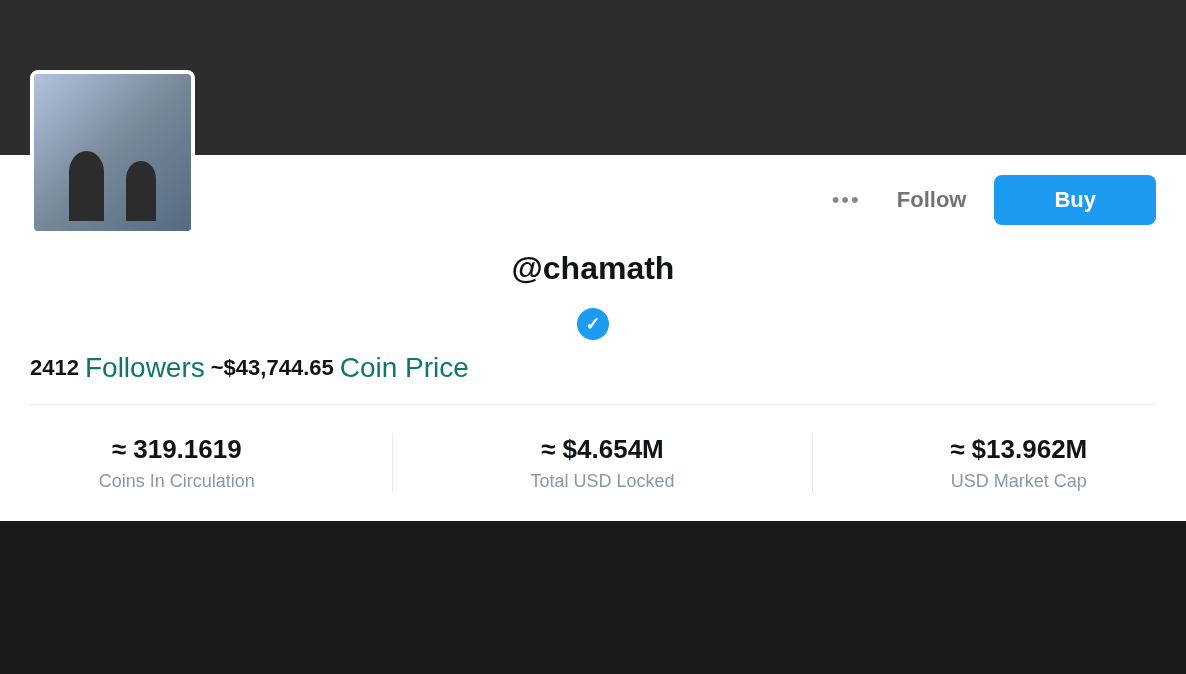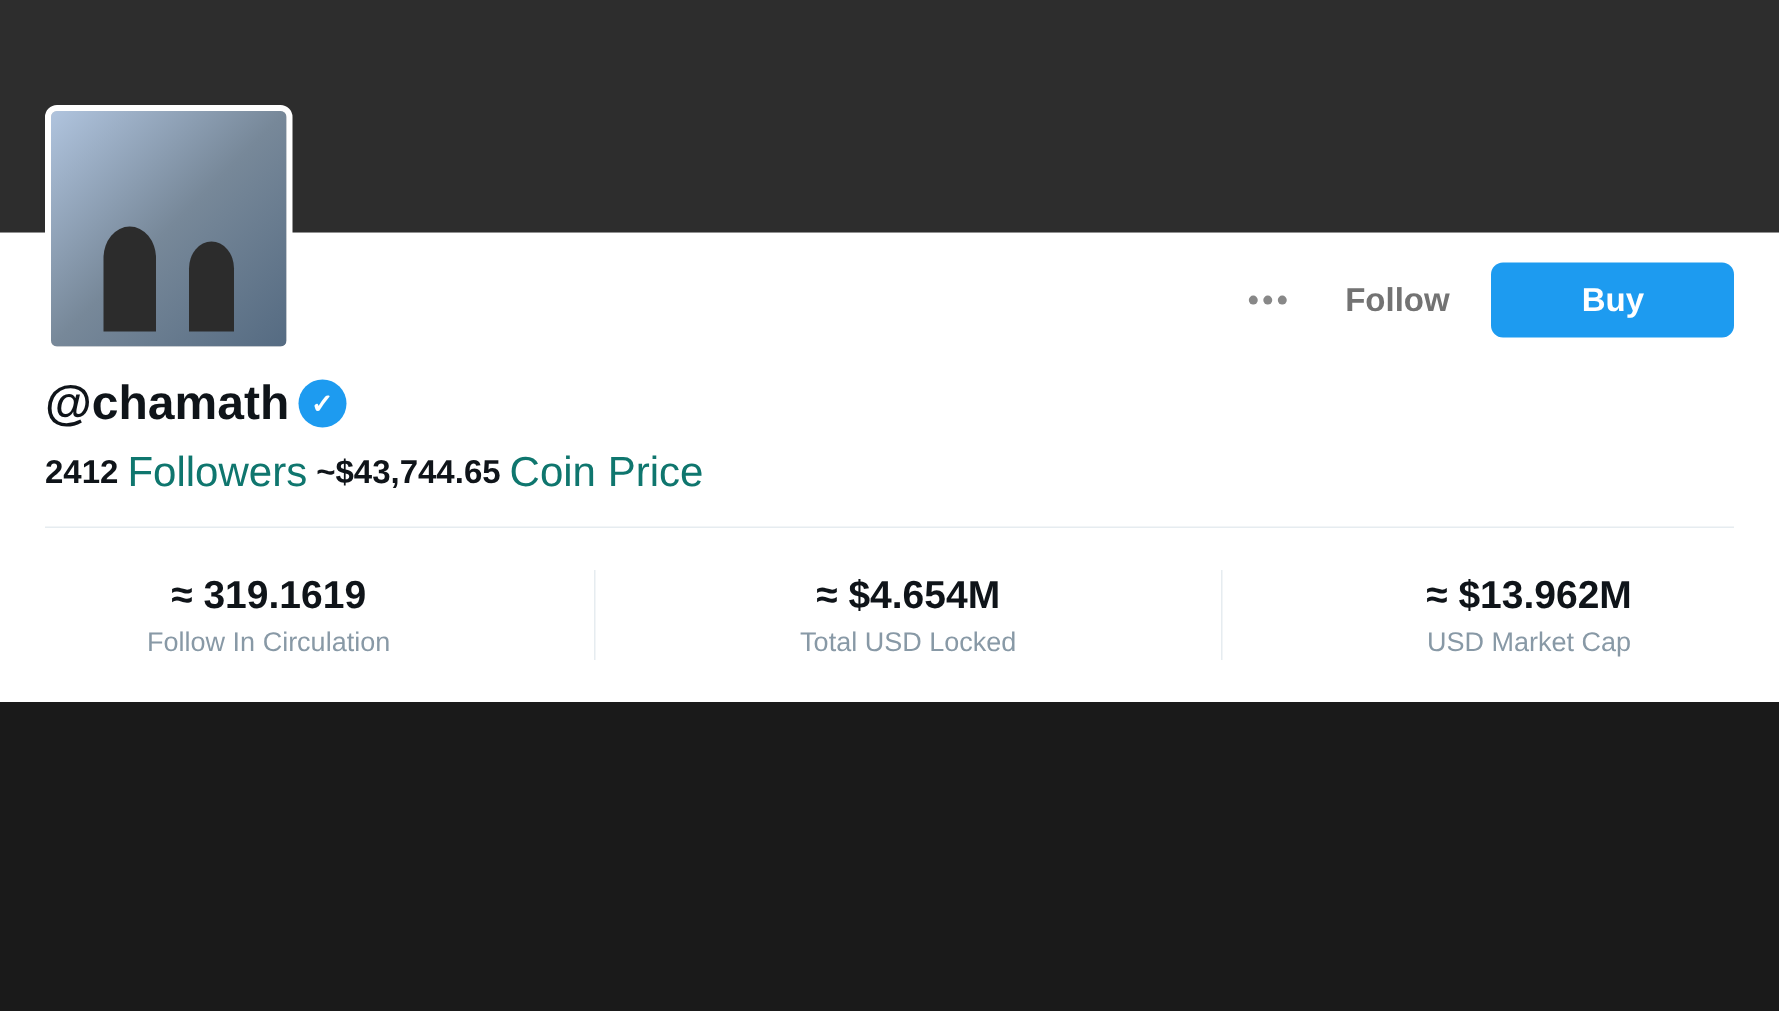--- a/index.html
+++ b/index.html
@@ -108,22 +108,23 @@
       border-radius: 8px;
     }
 
     .profile-info {
       padding: 10px 0 20px 0;
     }
 
     .username-row {
       display: flex;
       align-items: center;
-      gap: 6px;
+      gap: 21px;
       margin-bottom: 12px;
+      flex-direction: column;
     }
 
     .username {
       font-size: 32px;
       font-weight: 800;
       color: #0f1419;
     }
 
     .verified-icon {
       width: 32px;
@@ -259,21 +260,21 @@
 
   </div>
 
   <div class="divider"></div>
 </div>
 
 <div class="metrics-section">
 
   <div class="metric-item">
     <span class="metric-value">≈ 319.1619</span>
-    <span class="metric-label">Follow In Circulation</span>
+    <span class="metric-label">Coins In Circulation</span>
   </div>
 
   <div class="metric-divider"></div>
 
   <div class="metric-item">
     <span class="metric-value">≈ $4.654M</span>
     <span class="metric-label">Total USD Locked</span>
   </div>
 
   <div class="metric-divider"></div>

